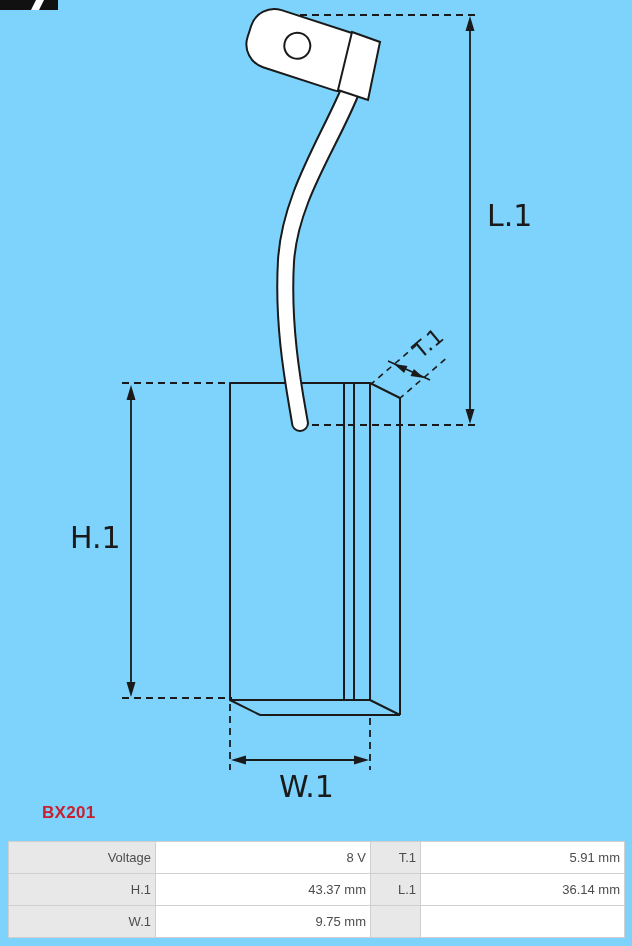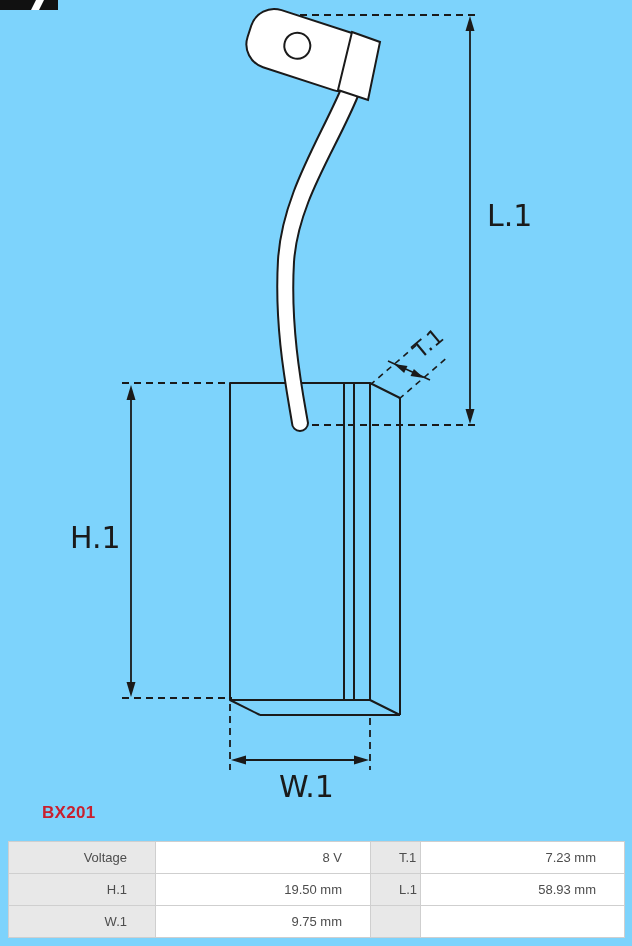--- a/index.html
+++ b/index.html
@@ -19,21 +19,21 @@
     letter-spacing:0.3px;
     margin-left:32px;
   }
   .spec-table {
     position:absolute; left:8px; top:841px; width:616px;
     border-collapse:collapse; table-layout:fixed;
   }
   .spec-table td {
     border:1px solid #cfcfcf;
     font-size:13px; color:#4d4d4d;
-    text-align:right; padding:0 28px; height:32px;
+    text-align:right; padding:0 4px; height:32px;
     background:#ffffff; overflow:hidden; white-space:nowrap;
   }
   .spec-table td.lbl { background:#e8e8e8; }
 </style>
 </head>
 <body>
 
 <div class="screen">
 
   <svg class="drawing" width="632" height="800" viewBox="0 0 632 800">
@@ -111,27 +111,27 @@
       <col style="width:147px">
         <col style="width:215px">
         <col style="width:50px">
         <col style="width:204px">
     </colgroup>
     <tbody>
       <tr>
         <td class="lbl">Voltage</td>
         <td class="val">8 V</td>
         <td class="lbl">T.1</td>
-        <td class="val">7.23 mm</td>
+        <td class="val">5.91 mm</td>
       </tr>
       <tr>
         <td class="lbl">H.1</td>
-        <td class="val">19.50 mm</td>
+        <td class="val">43.37 mm</td>
         <td class="lbl">L.1</td>
-        <td class="val">58.93 mm</td>
+        <td class="val">36.14 mm</td>
       </tr>
       <tr>
         <td class="lbl">W.1</td>
         <td class="val">9.75 mm</td>
         <td class="lbl"></td>
         <td class="val"></td>
       </tr>
     </tbody>
   </table>
 

